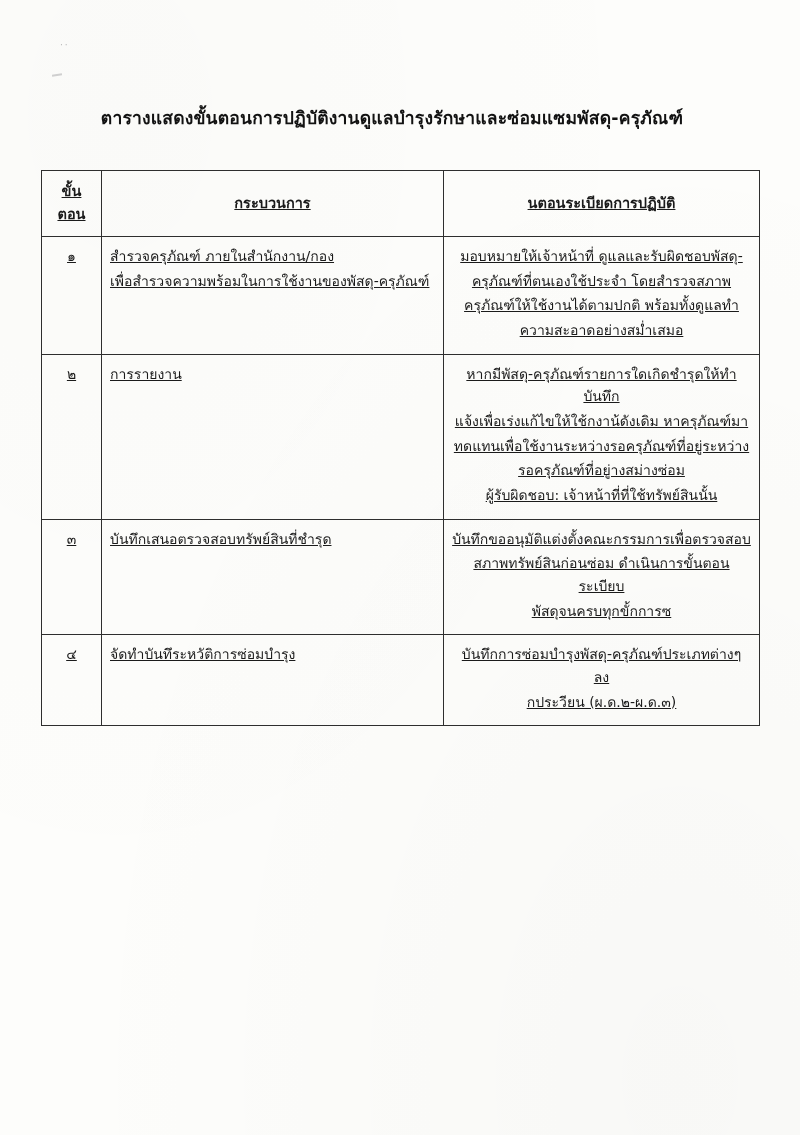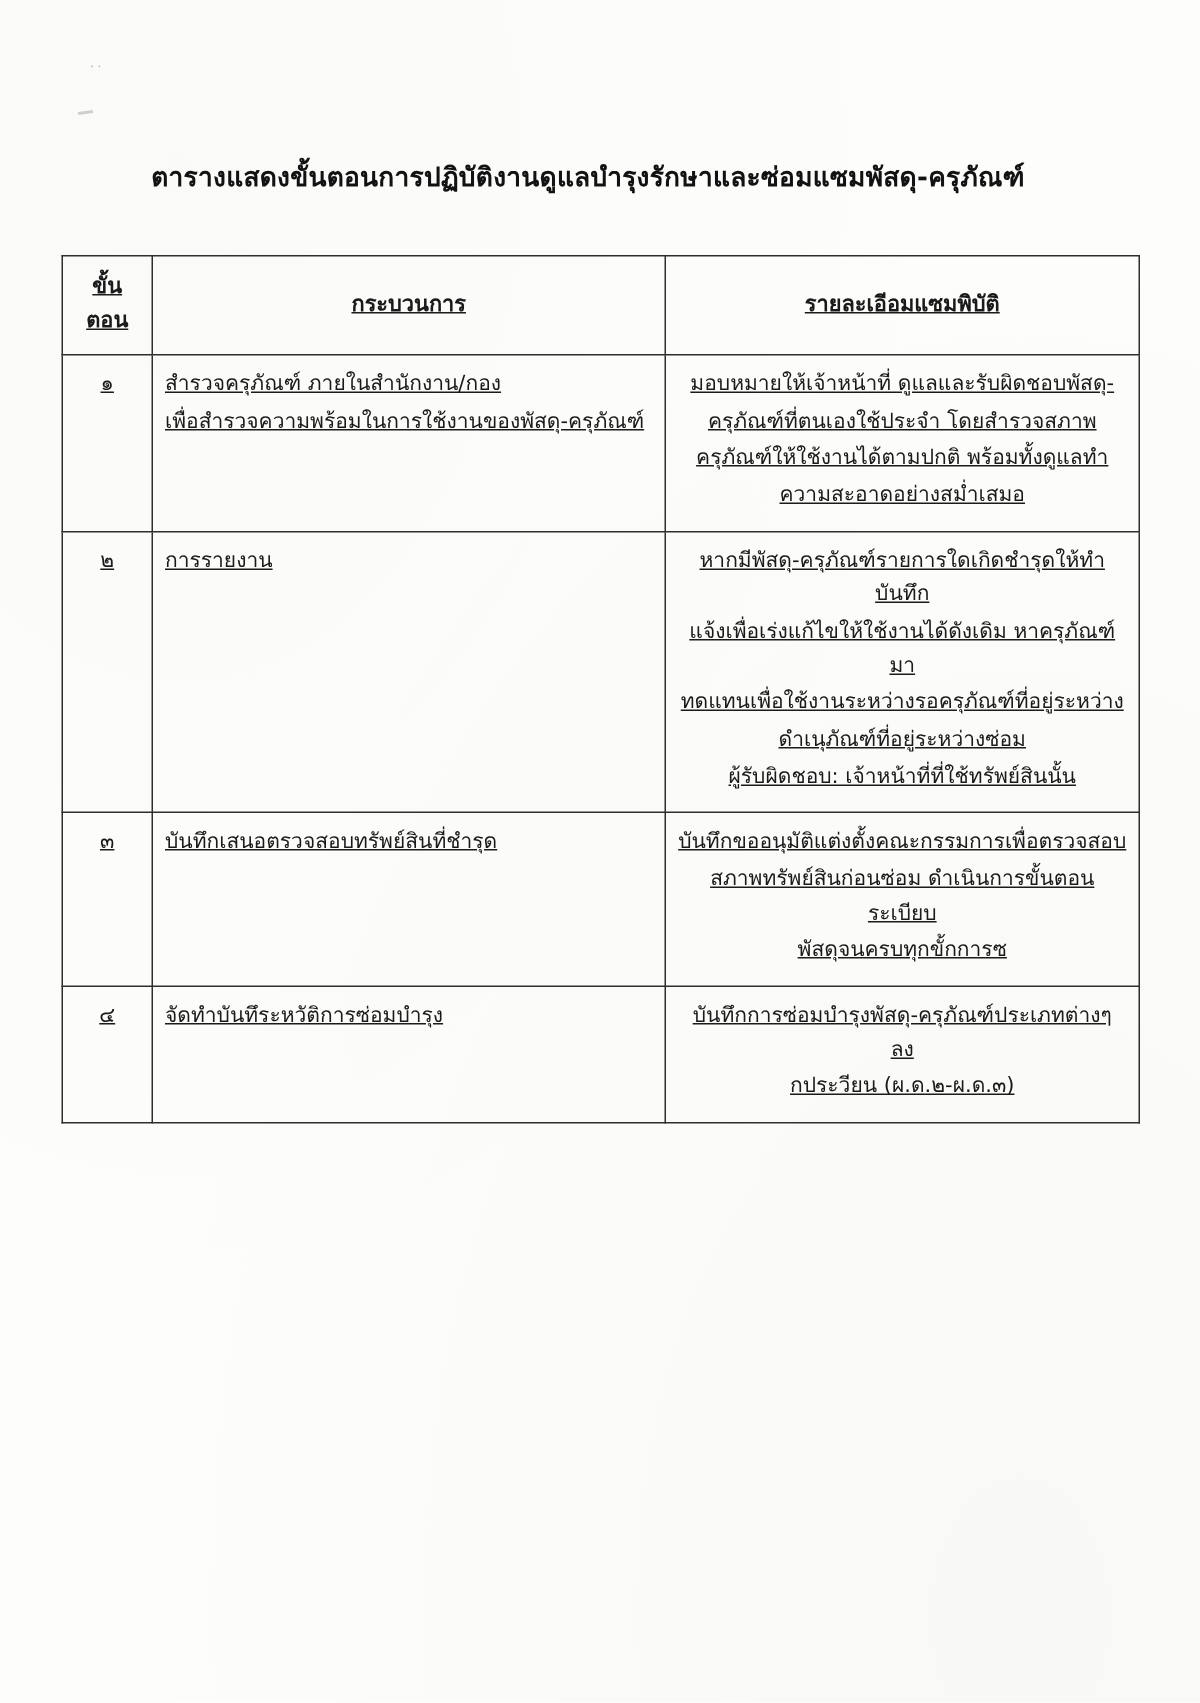--- a/index.html
+++ b/index.html
@@ -124,21 +124,21 @@
     <table class="proc">
       <colgroup>
         <col class="col-step">
         <col class="col-proc">
         <col class="col-detail">
       </colgroup>
       <thead>
         <tr>
           <th>ขั้นตอน</th>
           <th>กระบวนการ</th>
-          <th>รายละเอีอมแซมพิบัติ</th>
+          <th>นตอนระเบียดการปฏิบัติ</th>
         </tr>
       </thead>
       <tbody>
         <tr>
           <td class="step">๑</td>
           <td class="proc">
             <p>สำรวจครุภัณฑ์  ภายในสำนักงาน/กอง</p>
             <p>เพื่อสำรวจความพร้อมในการใช้งานของพัสดุ-ครุภัณฑ์</p>
           </td>
           <td class="detail">
@@ -148,23 +148,23 @@
             <p>ความสะอาดอย่างสม่ำเสมอ</p>
           </td>
         </tr>
         <tr>
           <td class="step">๒</td>
           <td class="proc">
             <p>การรายงาน</p>
           </td>
           <td class="detail">
             <p>หากมีพัสดุ-ครุภัณฑ์รายการใดเกิดชำรุดให้ทำบันทึก</p>
-            <p>แจ้งเพื่อเร่งแก้ไขให้ใช้งานได้ดังเดิม  หาครุภัณฑ์มา</p>
+            <p>แจ้งเพื่อเร่งแก้ไขให้ใช้กงาน้ดังเดิม  หาครุภัณฑ์มา</p>
             <p>ทดแทนเพื่อใช้งานระหว่างรอครุภัณฑ์ที่อยู่ระหว่าง</p>
-            <p>ดำเนุภัณฑ์ที่อยู่ระหว่างซ่อม</p>
+            <p>รอครุภัณฑ์ที่อยู่างสม่างซ่อม</p>
             <p class="resp-line">ผู้รับผิดชอบ: เจ้าหน้าที่ที่ใช้ทรัพย์สินนั้น</p>
           </td>
         </tr>
         <tr>
           <td class="step">๓</td>
           <td class="proc">
             <p>บันทึกเสนอตรวจสอบทรัพย์สินที่ชำรุด</p>
           </td>
           <td class="detail">
             <p>บันทึกขออนุมัติแต่งตั้งคณะกรรมการเพื่อตรวจสอบ</p>

